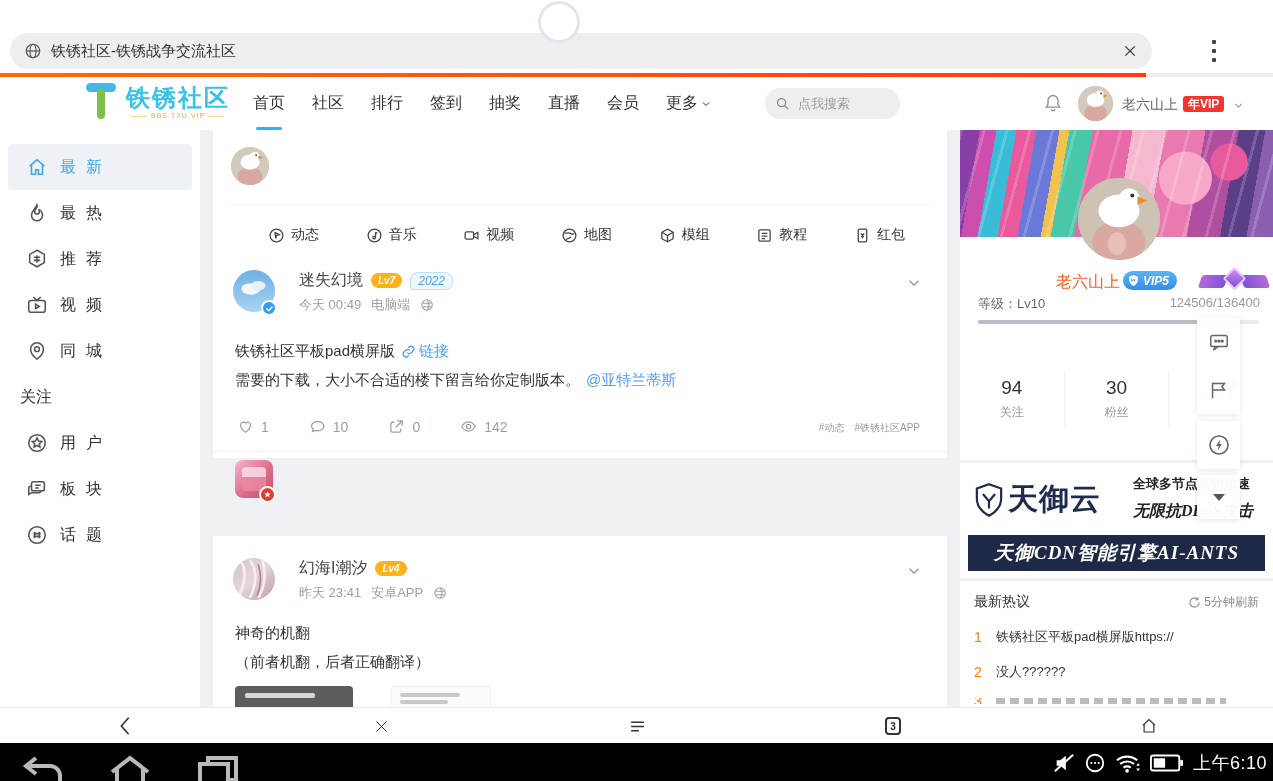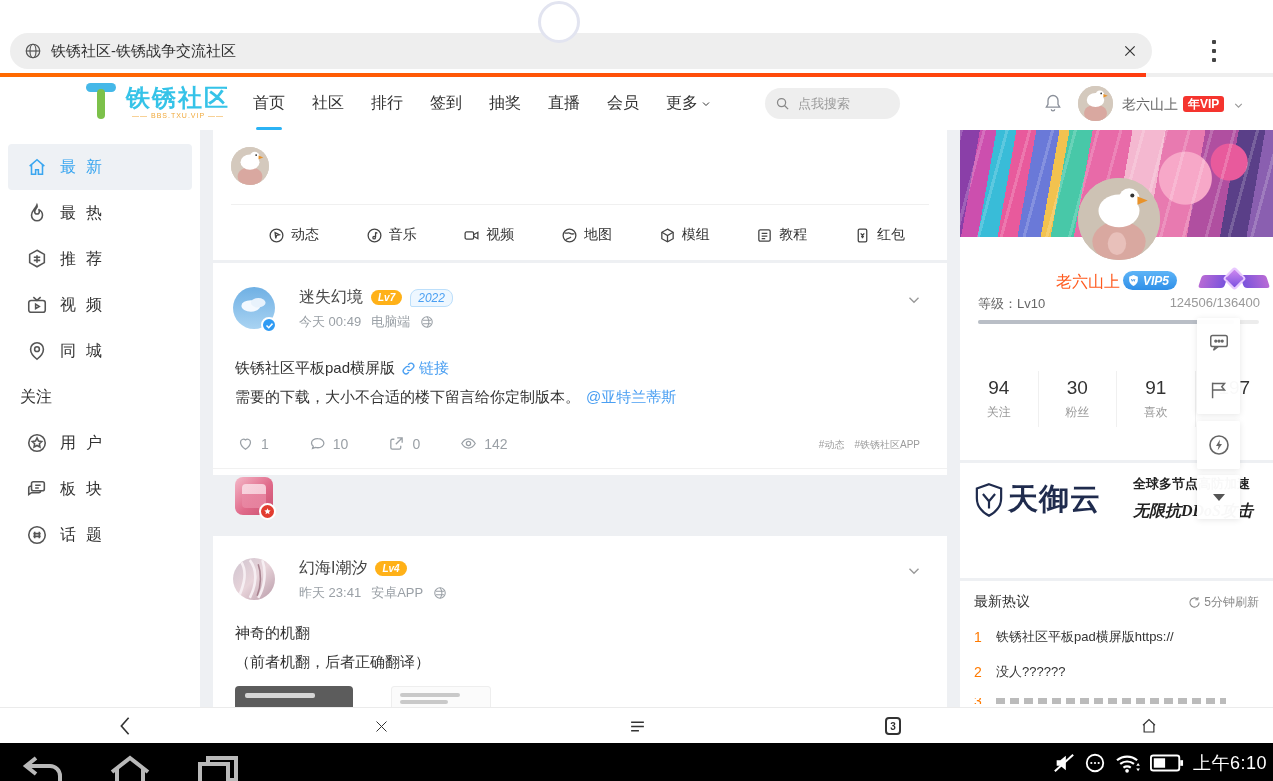--- a/index.html
+++ b/index.html
@@ -67,21 +67,21 @@
                    background:#d8cfc4;}
   .composer-input{position:absolute;left:67px;top:17px;width:649px;height:40px;background:#edf0f7;border-radius:20px;
                   border:none;outline:none;padding:0 20px;font-size:15px;color:#555;font-family:inherit;}
   .composer-input::placeholder{color:#7d8698;}
   .composer-divider{position:absolute;left:18px;right:18px;top:74px;height:1px;background:#f0f0f0;}
   .cat-row{position:absolute;left:55px;right:42px;top:88px;height:34px;display:flex;justify-content:space-between;
            align-items:center;}
   .cat-item{display:flex;align-items:center;gap:6px;font-size:14px;color:#333;cursor:pointer;}
   .cat-item .c-icon{width:17px;height:17px;color:#444;}
 
-  .post-card1{top:133px;height:212px;}
+  .post-card1{top:116px;height:212px;}
   .post-card2{top:406px;height:171px;overflow:hidden;}
   .post-avatar{position:absolute;left:20px;top:24px;width:42px;height:42px;border-radius:50%;overflow:hidden;}
   .verify-badge{position:absolute;left:48px;top:54px;width:16px;height:16px;border-radius:50%;background:#2f9bf4;
                 border:2px solid #fff;display:flex;align-items:center;justify-content:center;color:#fff;}
   .post-namerow{position:absolute;left:86px;top:24px;display:flex;align-items:center;gap:8px;}
   .post-name{font-size:16px;color:#444;}
   .lv-badge{background:#ffb118;color:#fff;font-size:10px;font-weight:bold;border-radius:9px;padding:2px 7px;
             font-style:italic;}
   .year-badge{border:1px solid #bcdffb;background:#eef7ff;color:#4a9ff2;font-size:12px;border-radius:8px 8px 8px 2px;
               padding:0 7px;line-height:16px;font-style:italic;}
@@ -642,44 +642,41 @@
         <div class="stats-row">
           <div class="stat">
             <div class="stat-value">94</div>
             <div class="stat-label">关注</div>
           </div>
           <div class="stat">
             <div class="stat-value">30</div>
             <div class="stat-label">粉丝</div>
           </div>
           <div class="stat">
-            <div class="stat-value">91</div>
-            <div class="stat-label">喜欢</div>
-          </div>
-          <div class="stat">
             <div class="stat-value">197</div>
             <div class="stat-label"></div>
           </div>
         </div>
       </div>
 
       <div class="ad-card">
         <div class="ad-top">
           <div class="ad-brand">
             <svg width="30" height="34" viewBox="0 0 24 28" fill="none" stroke="#1f2b4d" stroke-width="1.8">
               <path d="M12 1l10 3.5v8c0 7-4.5 11.5-10 14.5C6.5 24 2 19.5 2 12.5v-8z"></path>
               <path d="M7 9l5 6 5-6M12 15v6"></path>
             </svg>
             <span class="ad-brand-text">天御云</span>
           </div>
           <div class="ad-lines">
             <div class="ad-line1">全球多节点高防加速</div>
             <div class="ad-line2">无限抗DDoS攻击</div>
           </div>
         </div>
+        <div class="ad-banner">天御CDN智能引擎AI-ANTS</div>
       </div>
 
       <div class="hot-card">
         <div class="hot-head">
           <span class="hot-title">最新热议</span>
           <span class="hot-refresh">
             <svg width="13" height="13" viewBox="0 0 24 24" fill="none" stroke="#888" stroke-width="2">
               <path d="M20.5 12a8.5 8.5 0 1 1-2.5-6"></path>
                 <path d="M18.5 2v5h-5" stroke-width="1.8"></path>
             </svg>

